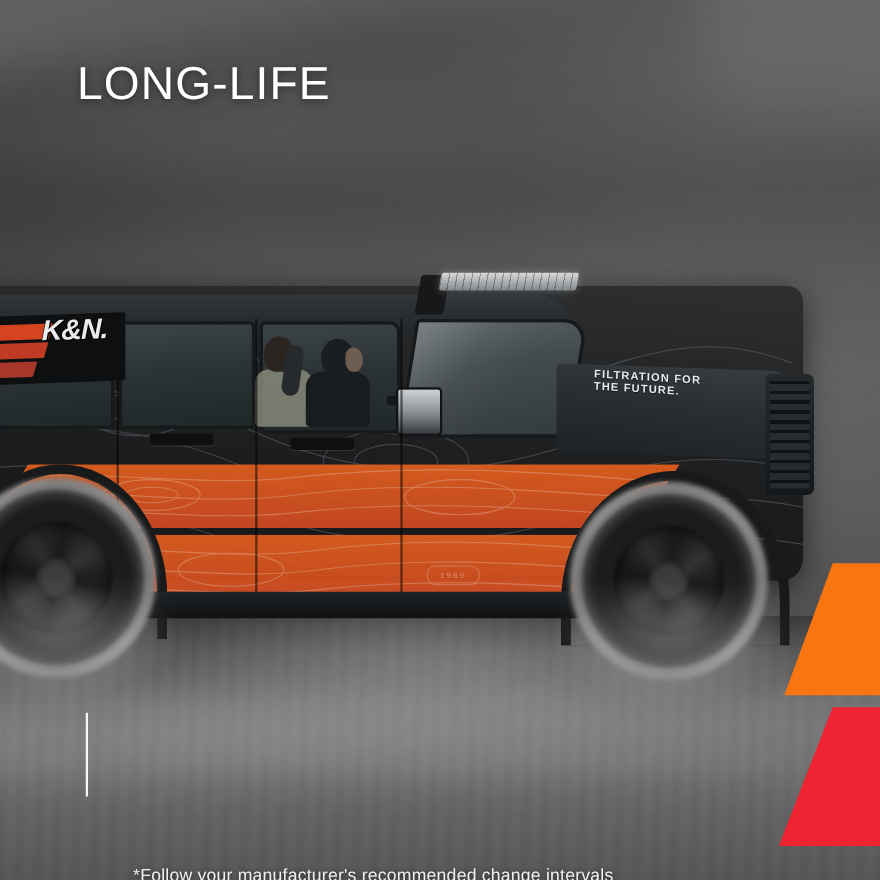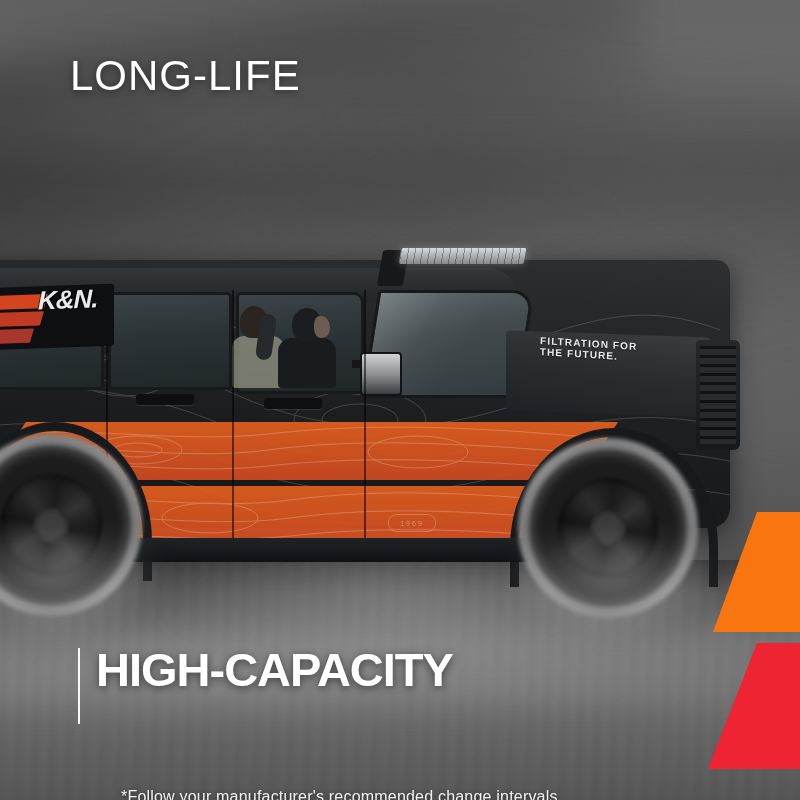--- a/index.html
+++ b/index.html
@@ -466,21 +466,20 @@
 
   <div class="txt-scrim"></div>
 
   <div class="headline">
     <p class="eyebrow">LONG-LIFE</p>
   </div>
 
   <div class="lower">
     <div class="rule"></div>
     <div class="lower-inner">
-      <p class="sub-big">HIGH-CAPACITY</p>
     </div>
   </div>
 
   <div class="footnote">*Follow your manufacturer's recommended change intervals</div>
 
   <div class="chev chev-orange">
     <svg width="110" height="120" viewBox="0 0 110 120">
       <polygon points="57,0 110,0 110,120 13,120" fill="#F97510"></polygon>
     </svg>
   </div>

